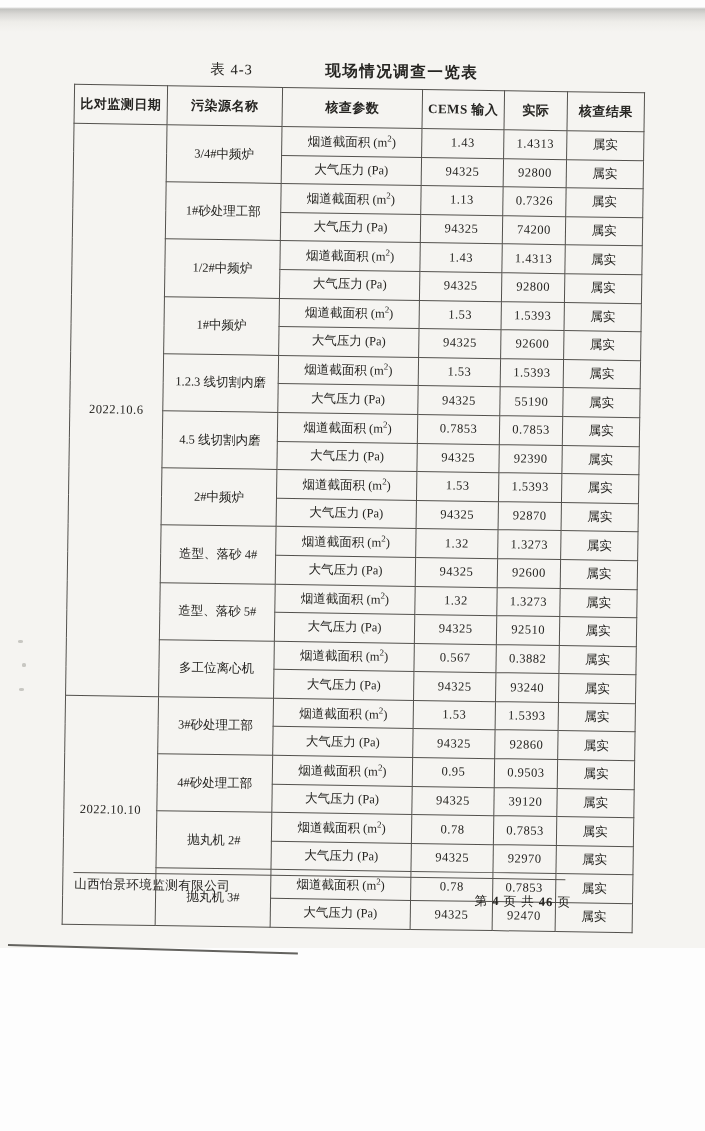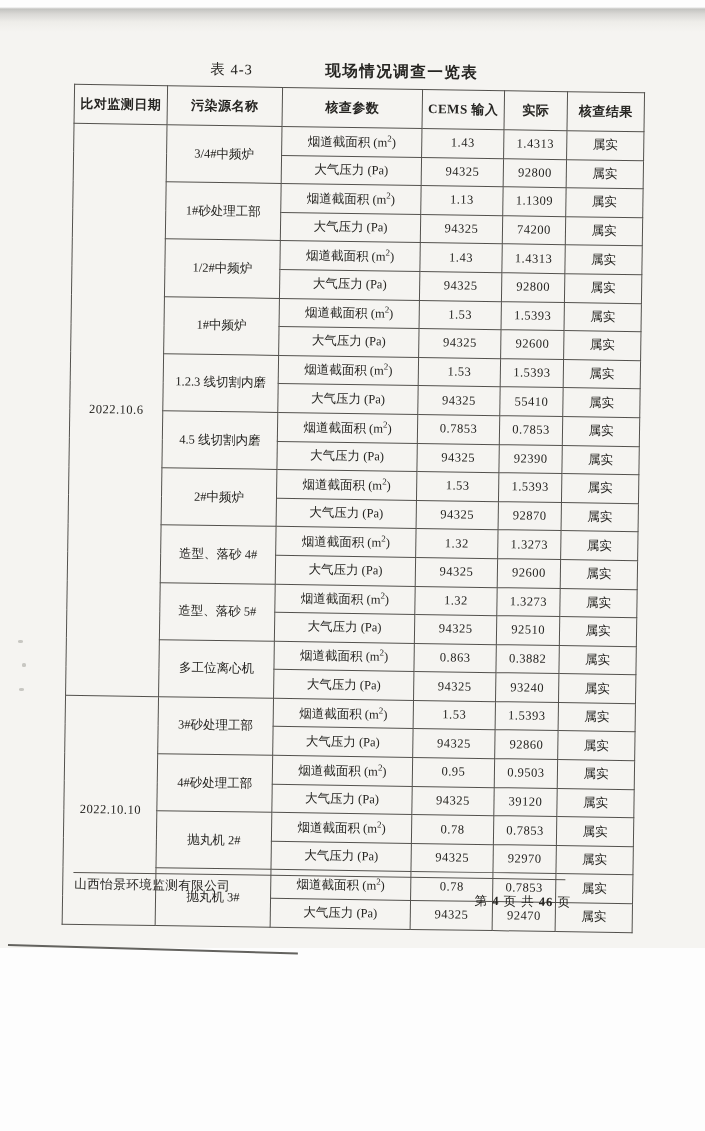--- a/index.html
+++ b/index.html
@@ -161,21 +161,21 @@
           <tr>
             <td>大气压力 (Pa)</td>
             <td class="num">94325</td>
             <td class="num">92800</td>
             <td>属实</td>
           </tr>
           <tr>
             <td rowspan="2">1#砂处理工部</td>
             <td>烟道截面积 (m<sup>2</sup>)</td>
             <td class="num">1.13</td>
-            <td class="num">1.1309</td>
+            <td class="num">0.7326</td>
             <td>属实</td>
           </tr>
           <tr>
             <td>大气压力 (Pa)</td>
             <td class="num">94325</td>
             <td class="num">74200</td>
             <td>属实</td>
           </tr>
           <tr>
             <td rowspan="2">1/2#中频炉</td>
@@ -206,21 +206,21 @@
           <tr>
             <td rowspan="2">1.2.3 线切割内磨</td>
             <td>烟道截面积 (m<sup>2</sup>)</td>
             <td class="num">1.53</td>
             <td class="num">1.5393</td>
             <td>属实</td>
           </tr>
           <tr>
             <td>大气压力 (Pa)</td>
             <td class="num">94325</td>
-            <td class="num">55410</td>
+            <td class="num">55190</td>
             <td>属实</td>
           </tr>
           <tr>
             <td rowspan="2">4.5 线切割内磨</td>
             <td>烟道截面积 (m<sup>2</sup>)</td>
             <td class="num">0.7853</td>
             <td class="num">0.7853</td>
             <td>属实</td>
           </tr>
           <tr>
@@ -264,21 +264,21 @@
           </tr>
           <tr>
             <td>大气压力 (Pa)</td>
             <td class="num">94325</td>
             <td class="num">92510</td>
             <td>属实</td>
           </tr>
           <tr>
             <td rowspan="2">多工位离心机</td>
             <td>烟道截面积 (m<sup>2</sup>)</td>
-            <td class="num">0.863</td>
+            <td class="num">0.567</td>
             <td class="num">0.3882</td>
             <td>属实</td>
           </tr>
           <tr>
             <td>大气压力 (Pa)</td>
             <td class="num">94325</td>
             <td class="num">93240</td>
             <td>属实</td>
           </tr>
           <tr>

